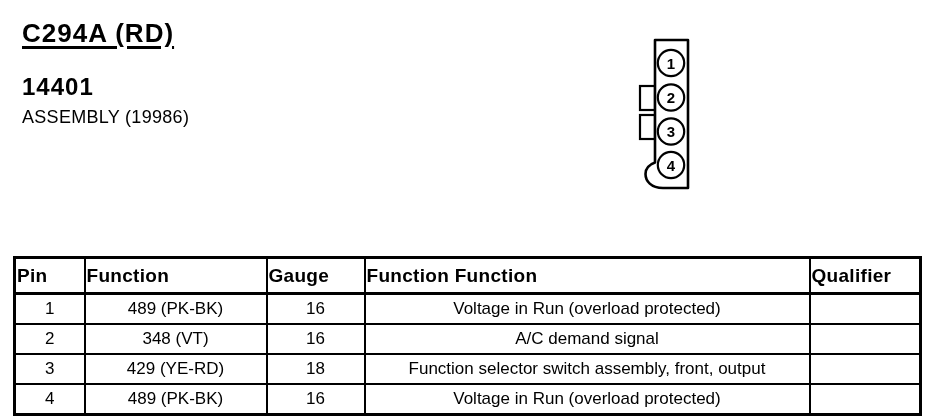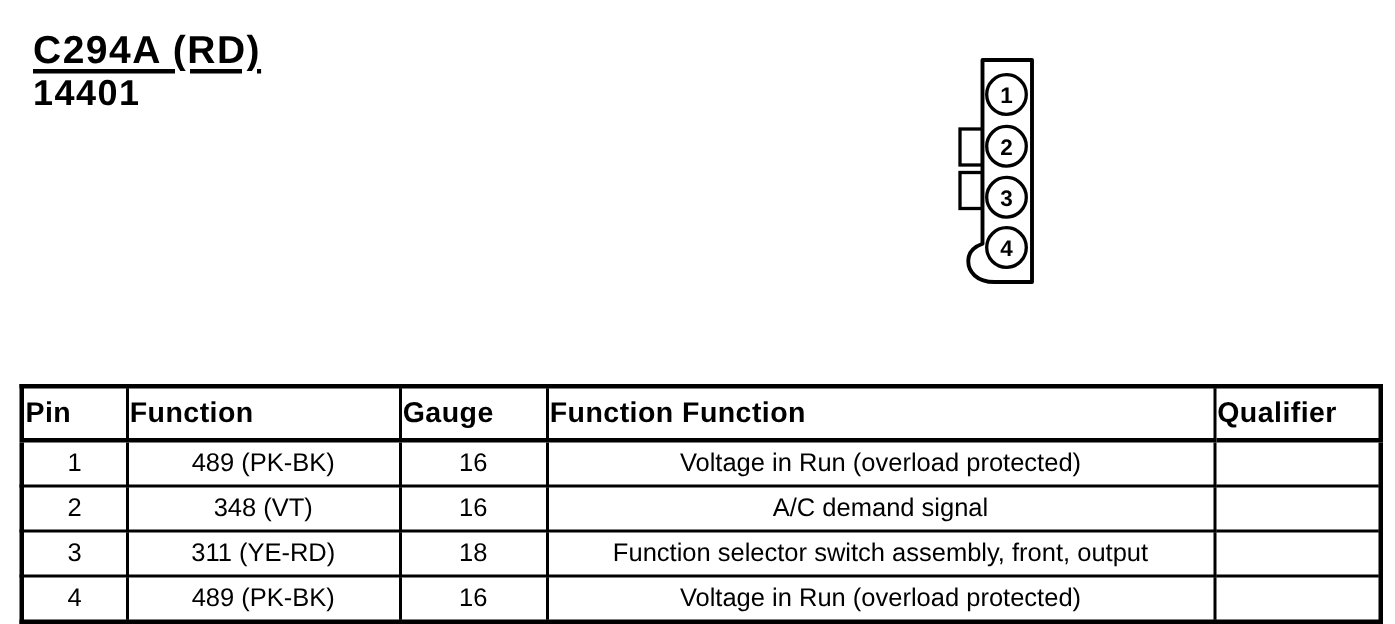--- a/index.html
+++ b/index.html
@@ -14,20 +14,21 @@
   .title-block { position: absolute; left: 22px; top: 18px; }
   .connector-id {
     font-size: 26px; font-weight: bold; letter-spacing: 1px;
     text-decoration: underline;
     text-decoration-thickness: 2.5px;
     text-underline-offset: 4px;
     display: inline-block;
   }
   .component-number {
     font-size: 24px; font-weight: bold; letter-spacing: 1px;
+    margin-top: 24px;
   }
   .component-name {
     font-size: 18px; line-height: 23px; margin-top: 5px; letter-spacing: 0.3px;
   }
   .connector-svg { position: absolute; left: 628px; top: 25px; }
 
   table.pinout {
     position: absolute; left: 13px; top: 256px;
     width: 906px;
     border-collapse: collapse;
@@ -63,20 +64,21 @@
 </style>
 </head>
 <body>
 
 <div class="page">
 
   <header class="title-block">
     <div class="connector-id">C294A (RD)</div>
     <div class="component-number">14401</div>
     <div class="component-name">
+      <div>ASSEMBLY (19986)</div>
     </div>
   </header>
 
   <svg class="connector-svg" width="84" height="176" viewBox="628 24 84 176" xmlns="http://www.w3.org/2000/svg">
 
     <rect x="640" y="85" width="15" height="24" fill="#ffffff" stroke="#000000" stroke-width="2.2"></rect>
     <rect x="640" y="114" width="15" height="24" fill="#ffffff" stroke="#000000" stroke-width="2.2"></rect>
 
     <path d="M 655 39 L 688 39 L 688 187 L 663 187 C 651 187 645.5 180 645.5 173 C 645.5 167.5 649.5 163.5 655 161.5 Z" fill="#ffffff" stroke="#000000" stroke-width="2.6" stroke-linejoin="round"></path>
 
@@ -125,21 +127,21 @@
       </tr>
       <tr>
         <td>2</td>
         <td>348 (VT)</td>
         <td>16</td>
         <td class="fn">A/C demand signal</td>
         <td></td>
       </tr>
       <tr>
         <td>3</td>
-        <td>311 (YE-RD)</td>
+        <td>429 (YE-RD)</td>
         <td>18</td>
         <td class="fn">Function selector switch assembly, front, output</td>
         <td></td>
       </tr>
       <tr>
         <td>4</td>
         <td>489 (PK-BK)</td>
         <td>16</td>
         <td class="fn">Voltage in Run (overload protected)</td>
         <td></td>

